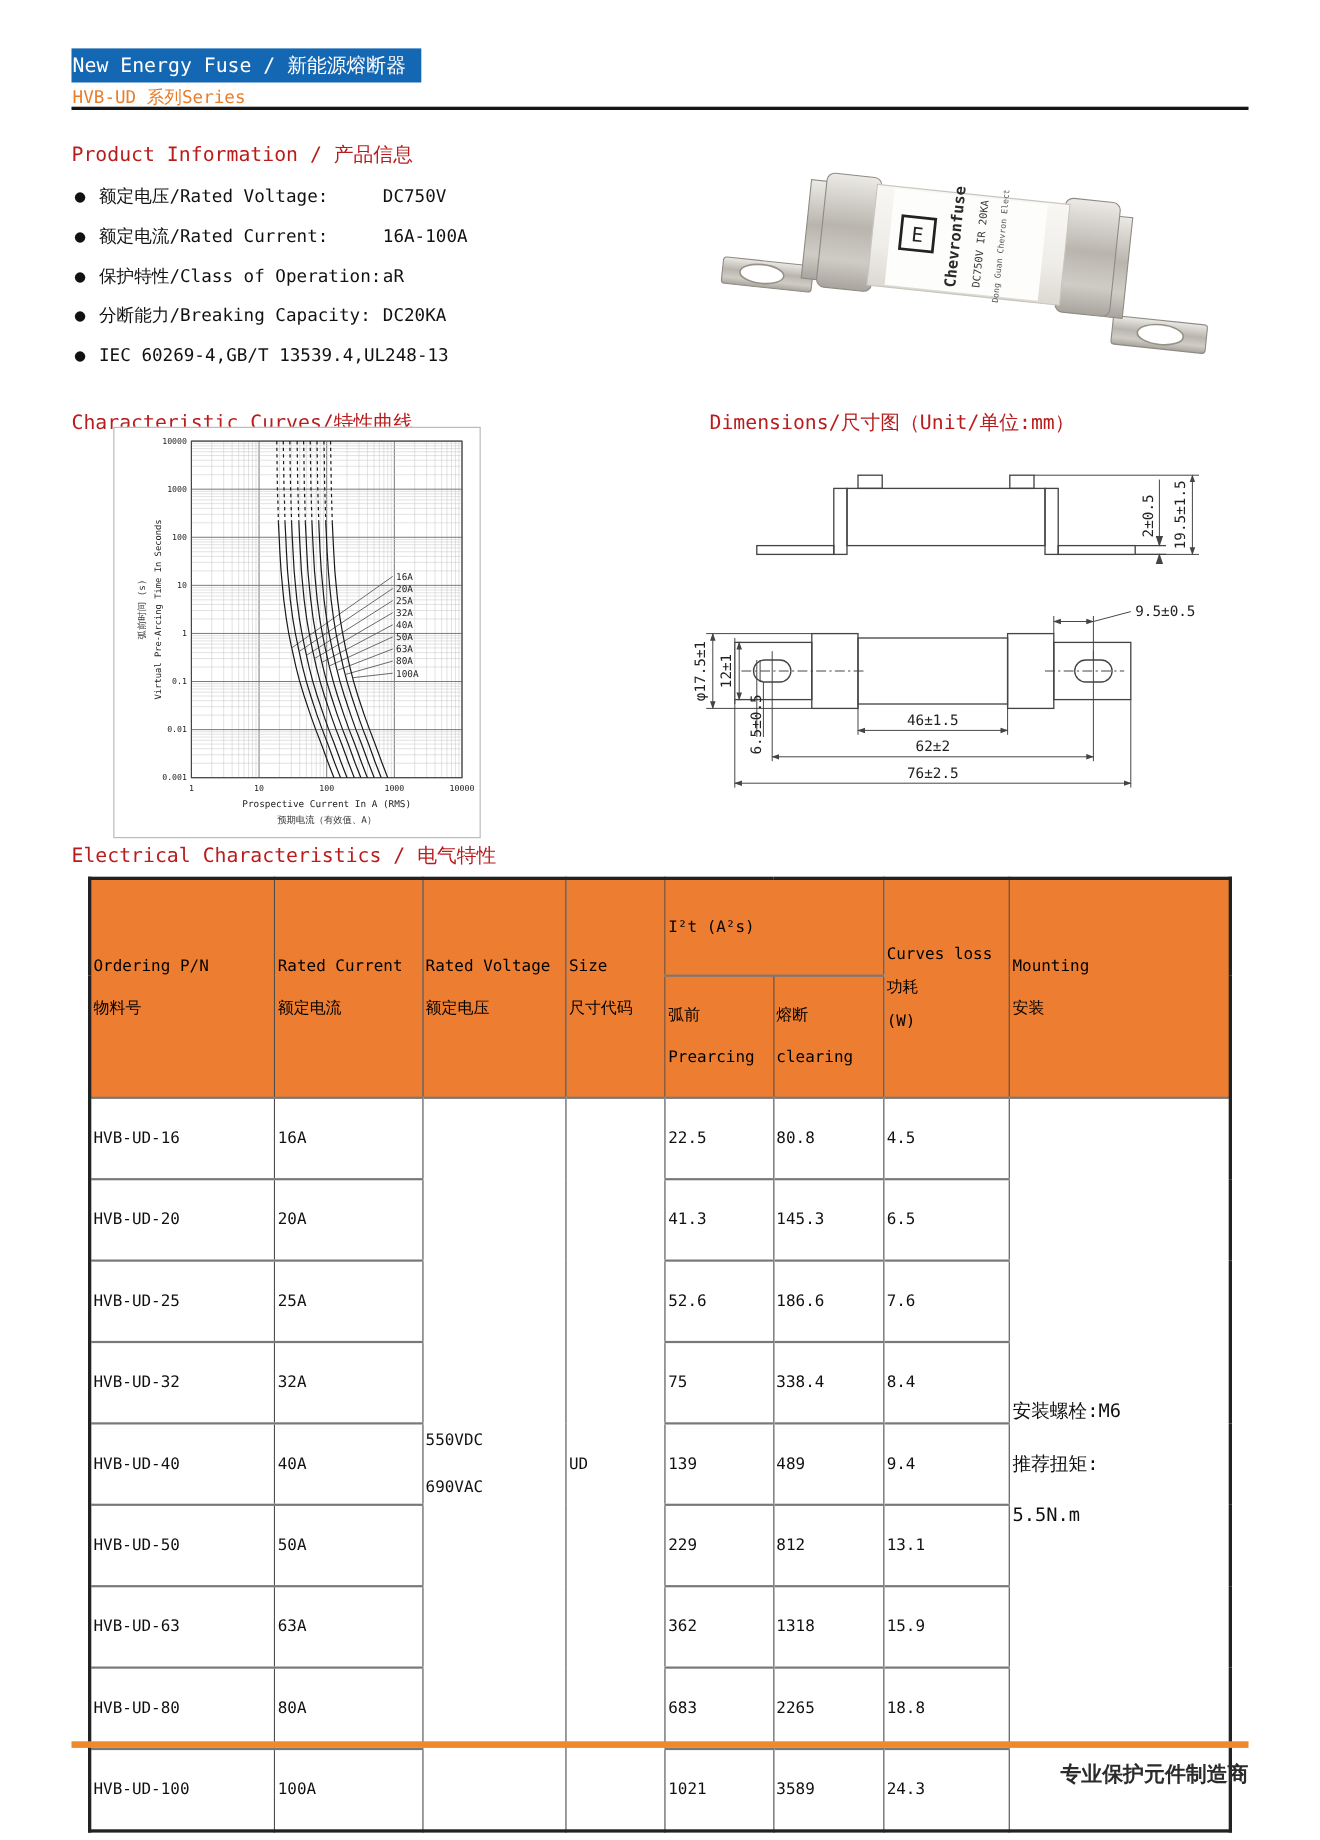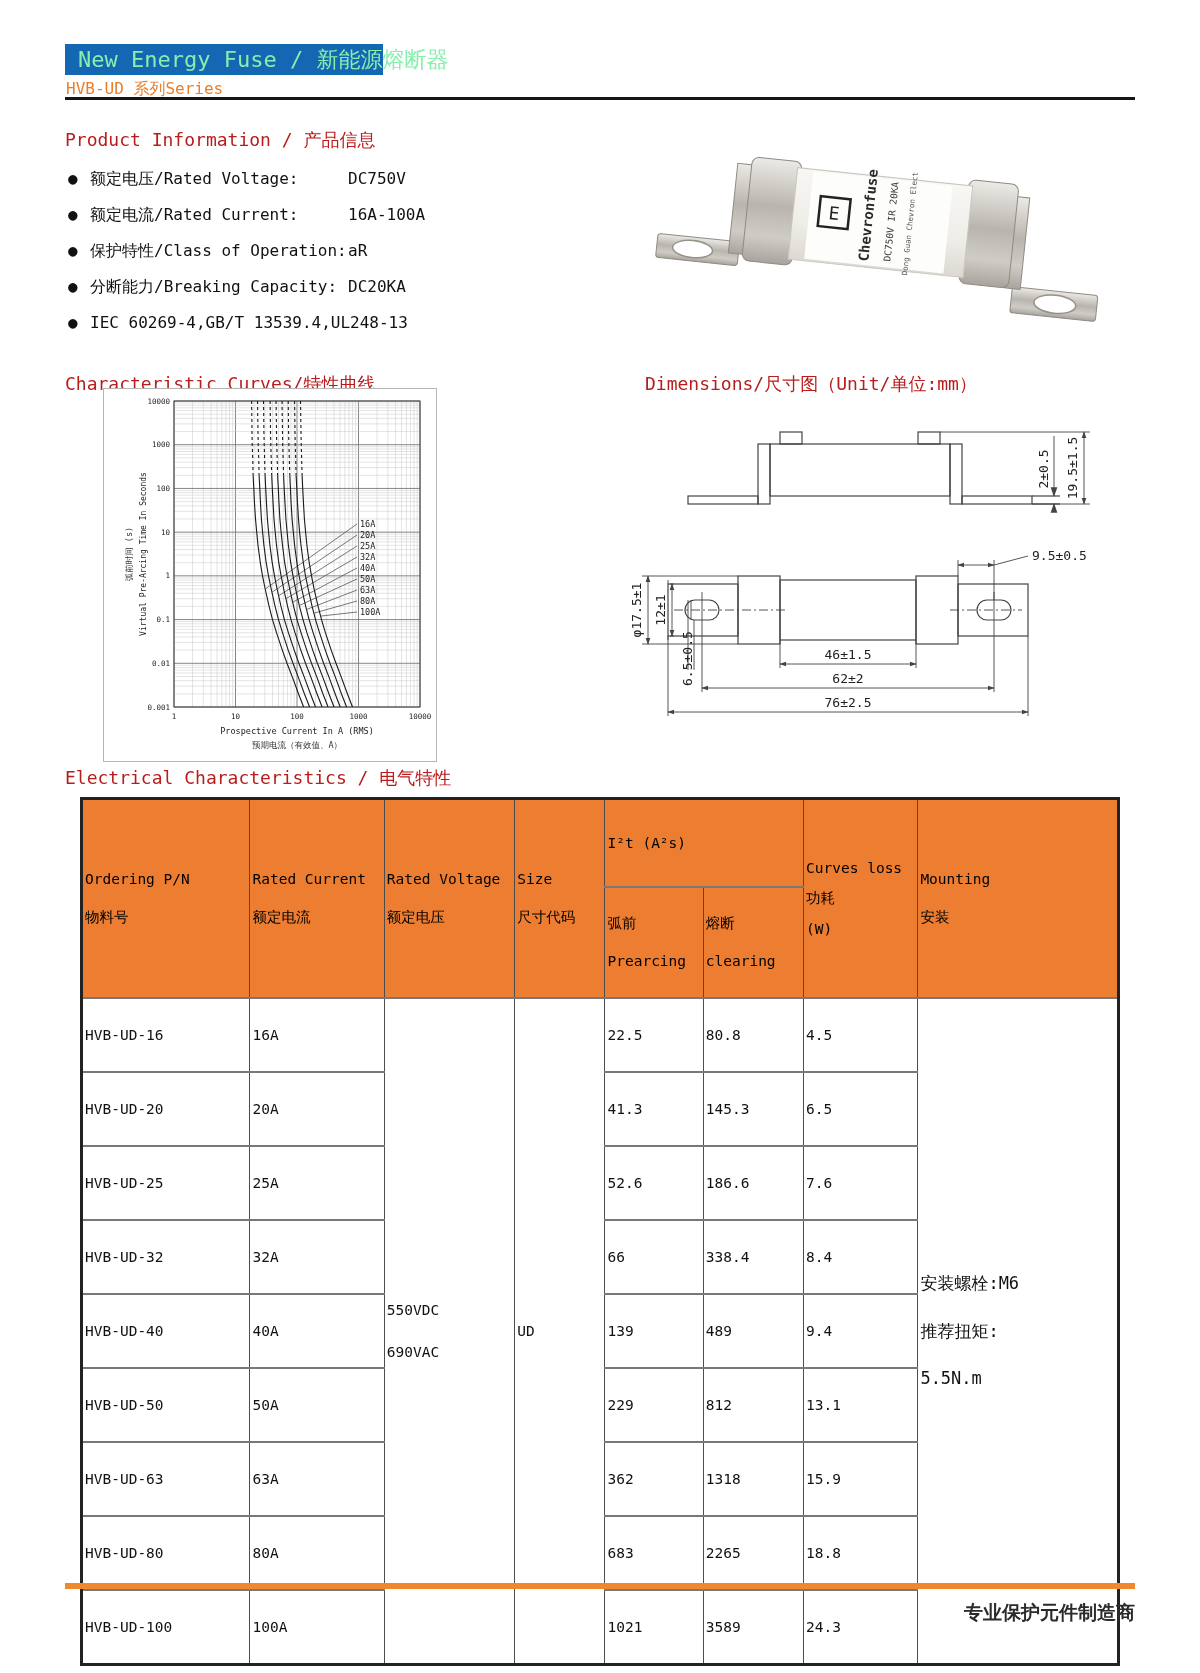--- a/index.html
+++ b/index.html
@@ -1,21 +1,21 @@
 <!DOCTYPE html>
 <html><head>
 <meta charset="utf-8">
 <style>
   html,body{margin:0;padding:0;background:#e9e9e9;}
   #page{position:relative;width:1200px;height:1673px;background:#ffffff;margin:0 auto;
         font-family:"DejaVu Sans Mono","Liberation Mono",monospace;color:#111;overflow:hidden;}
   .abs{position:absolute;}
   
-  #banner{left:65px;top:44px;width:318px;height:31px;background:#1467B2;color:#86efac;
-          font-size:22px;line-height:31px;padding-left:13px;box-sizing:border-box;white-space:nowrap;}
+  #banner{left:65px;top:44px;width:318px;height:31px;background:#1467B2;color:#ffffff;
+          font-size:18px;line-height:31px;padding-left:1px;box-sizing:border-box;white-space:nowrap;}
   #series{left:66px;top:79px;font-size:16px;color:#E87E2A;white-space:nowrap;}
   #toprule{left:65px;top:97px;width:1070px;height:3px;background:#151515;}
   
   .sec-title{font-size:18px;color:#b91c1c;white-space:nowrap;}
   
   #pi-list{left:68px;top:168px;width:580px;}
   .pi-item{display:flex;font-size:16px;margin-bottom:14px;line-height:22px;}
   .pi-bullet{width:22px;}
   .pi-label{width:258px;}
   .pi-value{white-space:nowrap;}
@@ -431,21 +431,21 @@
       <tr>
         <td>HVB-UD-25</td>
         <td>25A</td>
         <td>52.6</td>
         <td>186.6</td>
         <td>7.6</td>
       </tr>
       <tr>
         <td>HVB-UD-32</td>
         <td>32A</td>
-        <td>66</td>
+        <td>75</td>
         <td>338.4</td>
         <td>8.4</td>
       </tr>
       <tr>
         <td>HVB-UD-40</td>
         <td>40A</td>
         <td>139</td>
         <td>489</td>
         <td>9.4</td>
       </tr>

